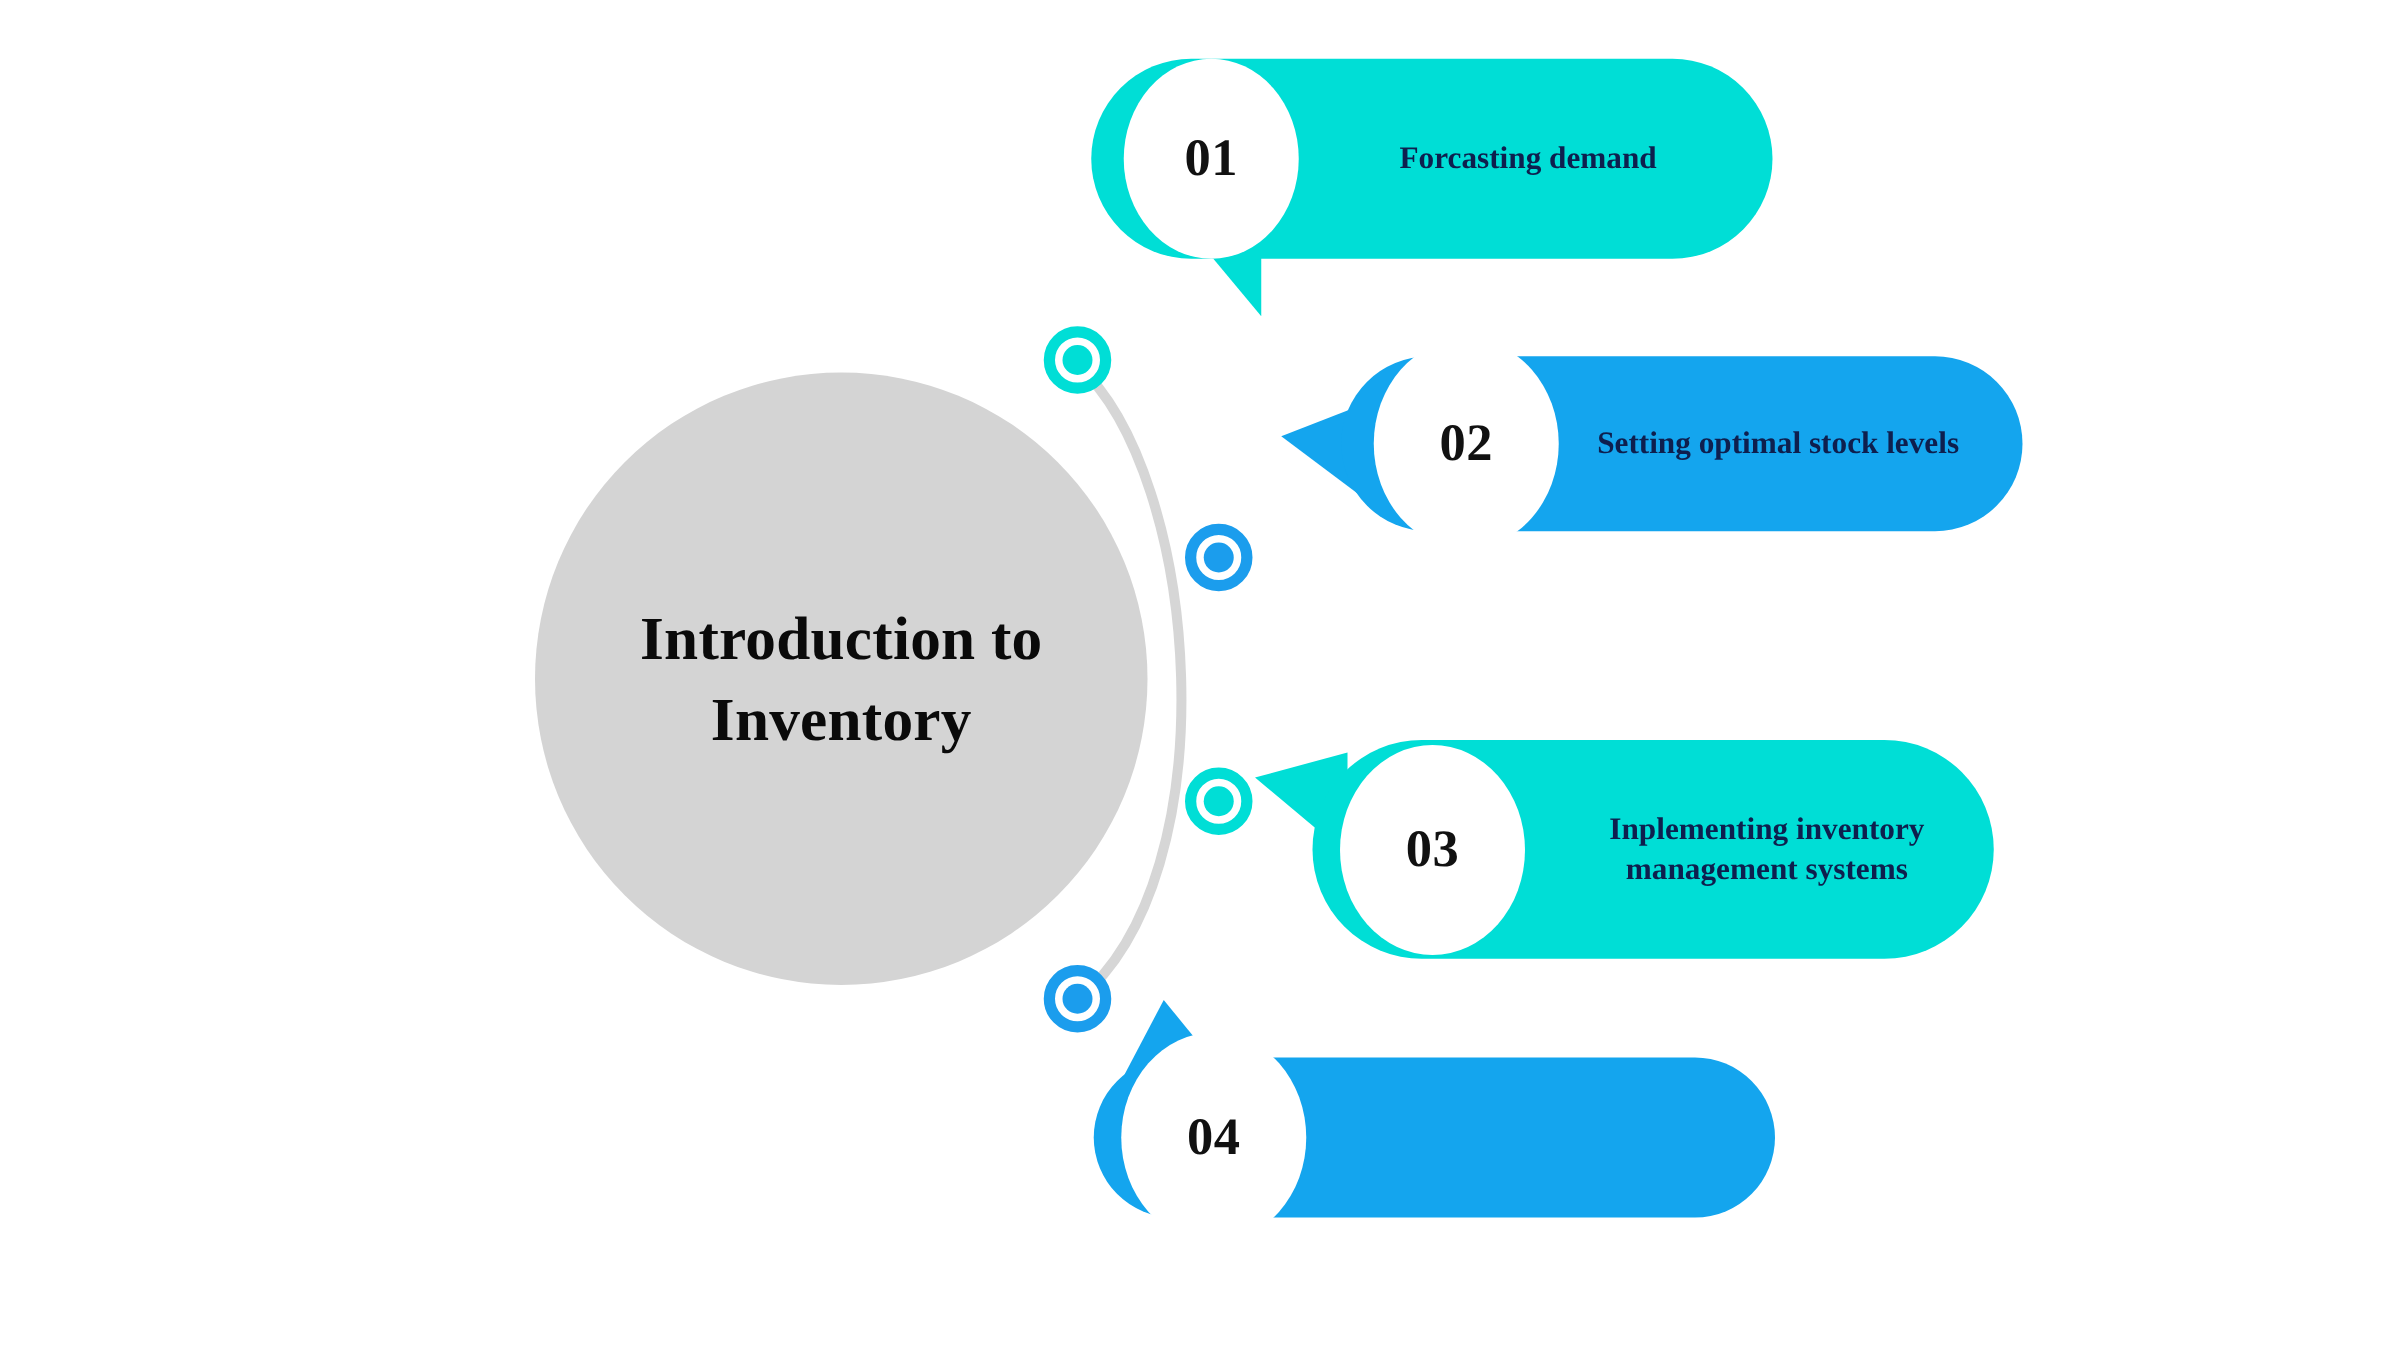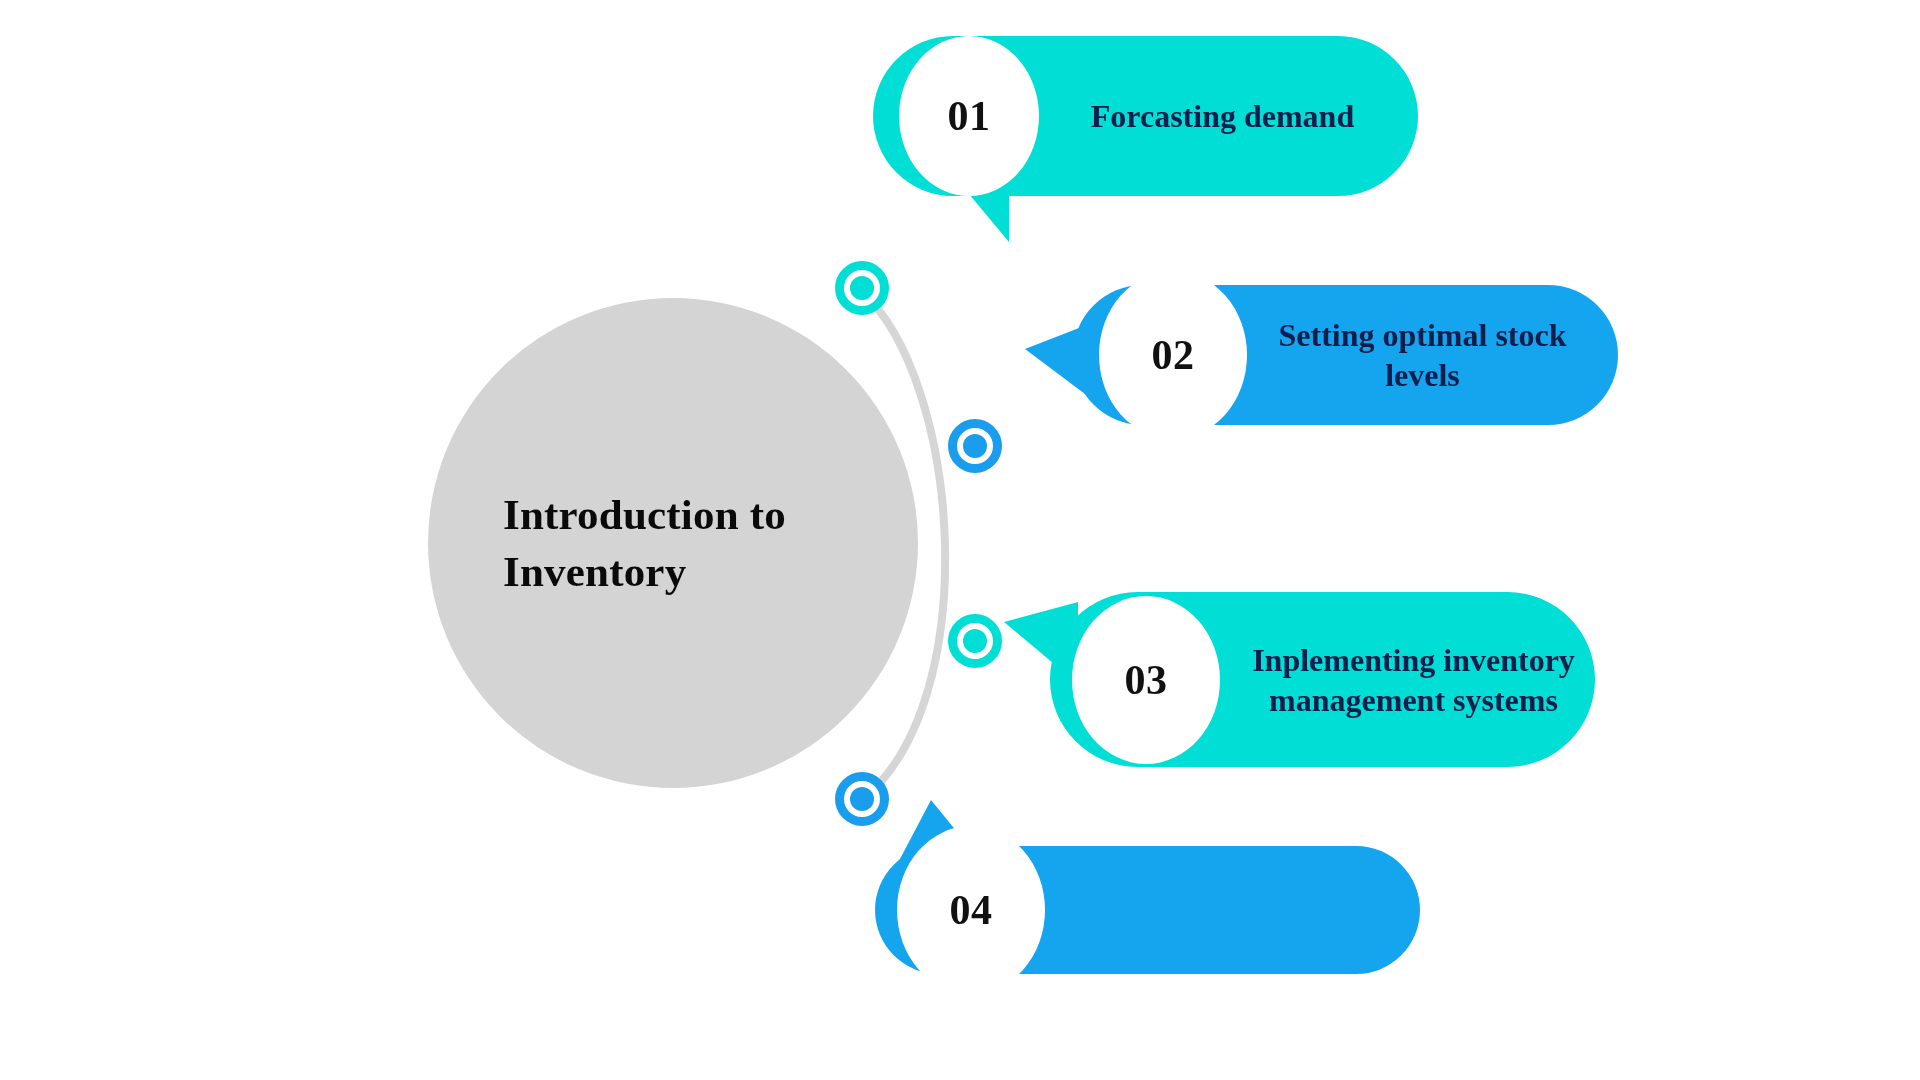--- a/index.html
+++ b/index.html
@@ -38,21 +38,22 @@
     height: 490px;
     border-radius: 50%;
     background: #d4d4d4;
     z-index: 2;
     display: flex;
     align-items: center;
     justify-content: center;
   }
   #hub-title {
     width: 340px;
-    font-size: 43px;
+    text-align: center;
+    font-size: 49px;
     font-weight: bold;
     line-height: 1.33;
     color: #0a0a0a;
     font-family: "Liberation Serif", "DejaVu Serif", serif;
     letter-spacing: 0.2px;
   }
 
   
   .node-dot {
     position: absolute;
@@ -106,31 +107,31 @@
   .pill-num {
     font-size: 42px;
     font-weight: bold;
     color: #111111;
     font-family: "Liberation Serif", "DejaVu Serif", serif;
     letter-spacing: 0.5px;
   }
   .pill-label {
     position: relative;
     z-index: 3;
-    font-size: 32px;
+    font-size: 25px;
     font-weight: bold;
     color: #0e1f4e;
     line-height: 1.25;
     text-align: center;
     font-family: "Liberation Serif", "DejaVu Serif", serif;
     flex: 1 1 auto;
   }
 
   
-  #pill-1 { left: 873px;  top: 36px;  width: 545px; height: 160px; padding-left: 14px; }
+  #pill-1 { left: 873px;  top: 47px;  width: 545px; height: 160px; padding-left: 14px; }
   #pill-1 .pill-num-circle { width: 140px; height: 160px; margin-left: 12px; }
   #pill-1 .pill-label { padding: 0 22px 0 10px; }
   #pill-1 .pill-tail {
     left: 20px; top: 122px;
     border-left: 46px solid transparent;
     border-top: 0 solid transparent;
     border-bottom: 84px solid transparent;
     border-right: 70px solid #00ded6;
   }
 

